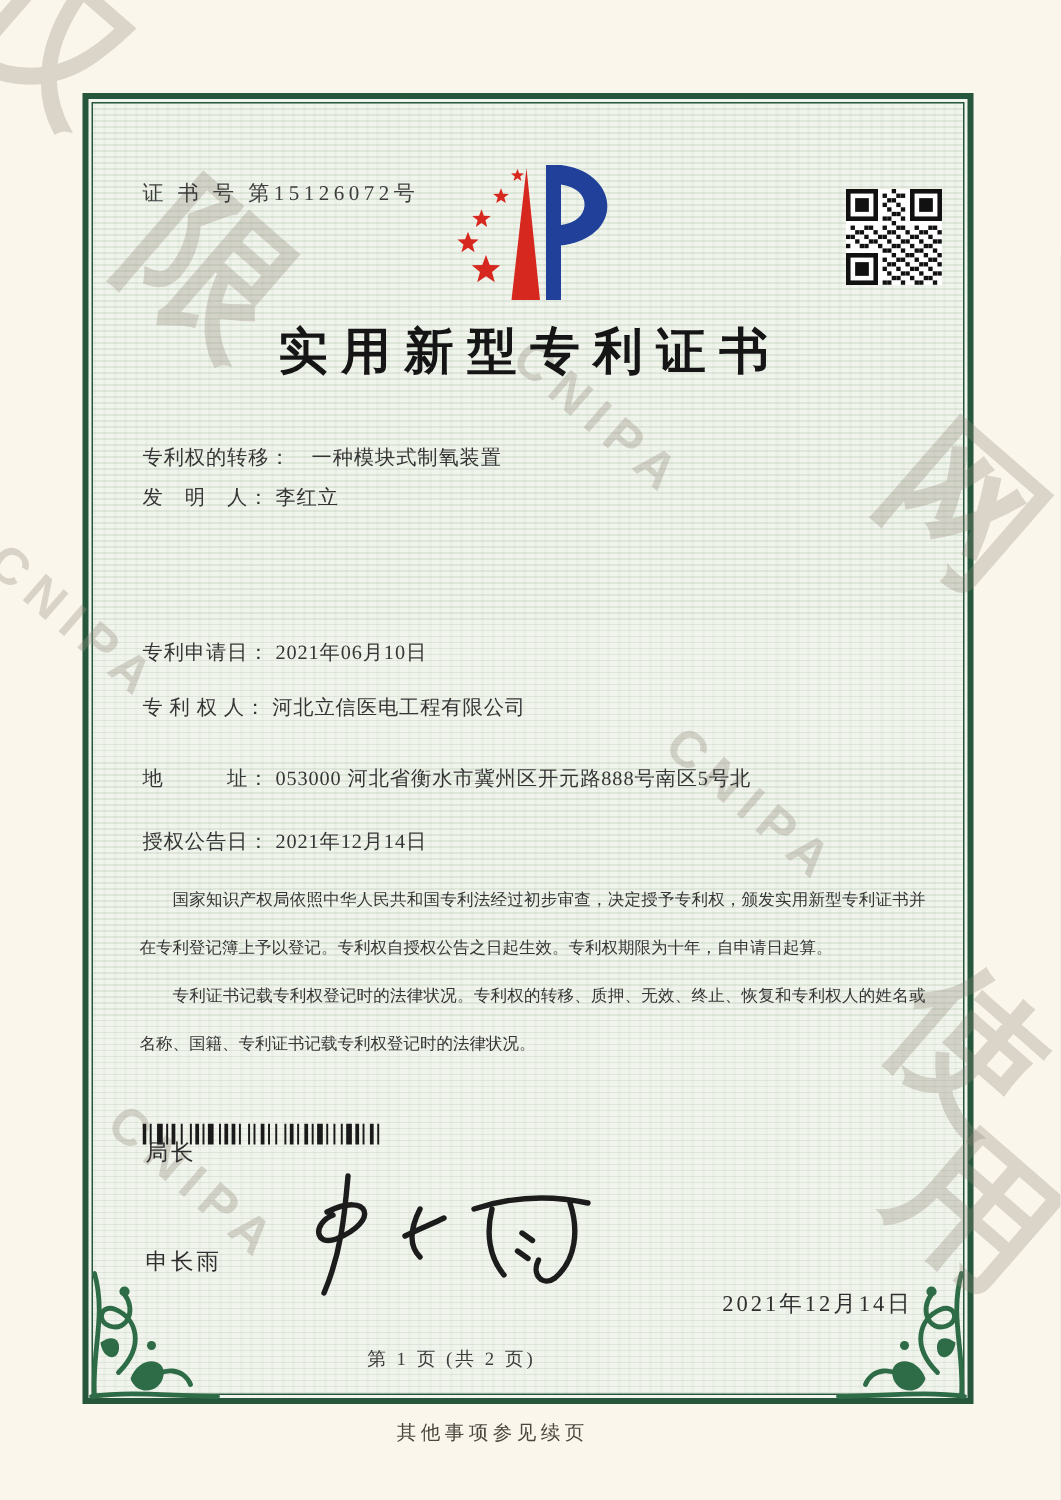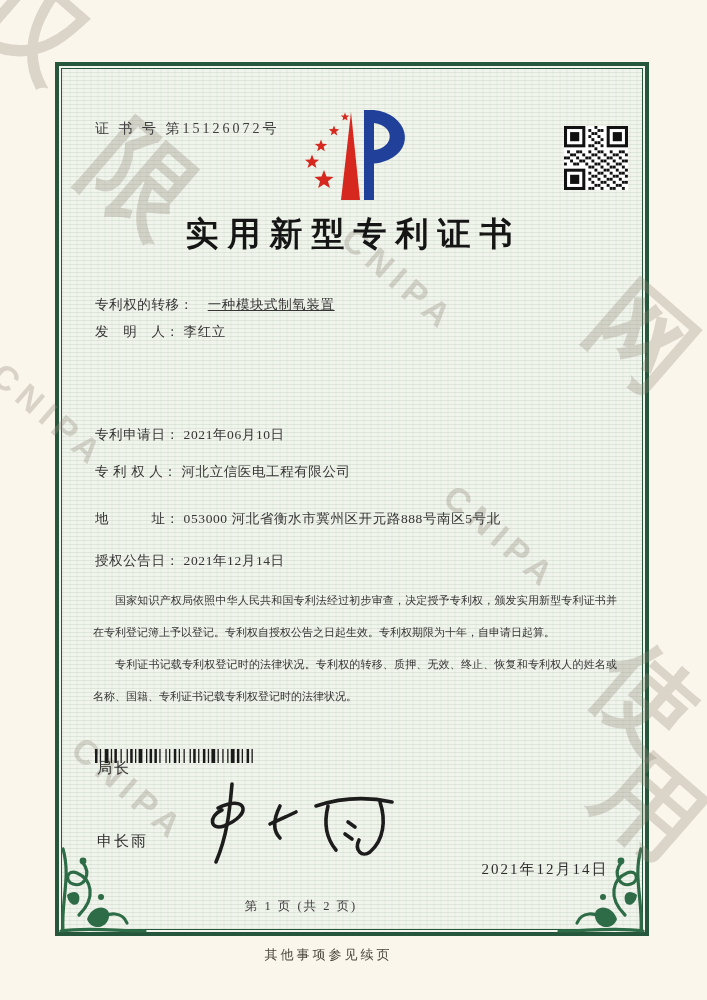--- a/index.html
+++ b/index.html
@@ -219,21 +219,21 @@
         <rect x="45.71428571428571" y="3.0476190476190474" width="15.238095238095237" height="15.238095238095237" fill="#fff"></rect>
         <rect x="48.76190476190476" y="6.095238095238095" width="9.142857142857142" height="9.142857142857142" fill="#111"></rect>
         <rect x="0" y="42.666666666666664" width="21.333333333333332" height="21.333333333333332" fill="#111"></rect>
         <rect x="3.0476190476190474" y="45.71428571428571" width="15.238095238095237" height="15.238095238095237" fill="#fff"></rect>
         <rect x="6.095238095238095" y="48.76190476190476" width="9.142857142857142" height="9.142857142857142" fill="#111"></rect>
       </svg>
 
     <div class="abs title" style="top:212px;">实用新型专利证书</div>
 
     <div class="abs frow" style="top:296px;">
-      <span class="flabel">专利权的转移：</span><span class="fvalue" style="margin-left:14px;text-decoration:underline;">一种模块式制氧装置</span>
+      <span class="flabel">专利权的转移：</span><span class="fvalue" style="margin-left:14px;">一种模块式制氧装置</span>
     </div>
     <div class="abs frow" style="top:323px;">
       <span class="flabel">发　明　人：</span><span class="fvalue">李红立</span>
     </div>
     <div class="abs frow" style="top:426px;">
       <span class="flabel">专利申请日：</span><span class="fvalue">2021年06月10日</span>
     </div>
     <div class="abs frow" style="top:463px;font-family:Liberation Serif, serif;">
       <span class="flabel">专 利 权 人：</span><span class="fvalue">河北立信医电工程有限公司</span>
     </div>

